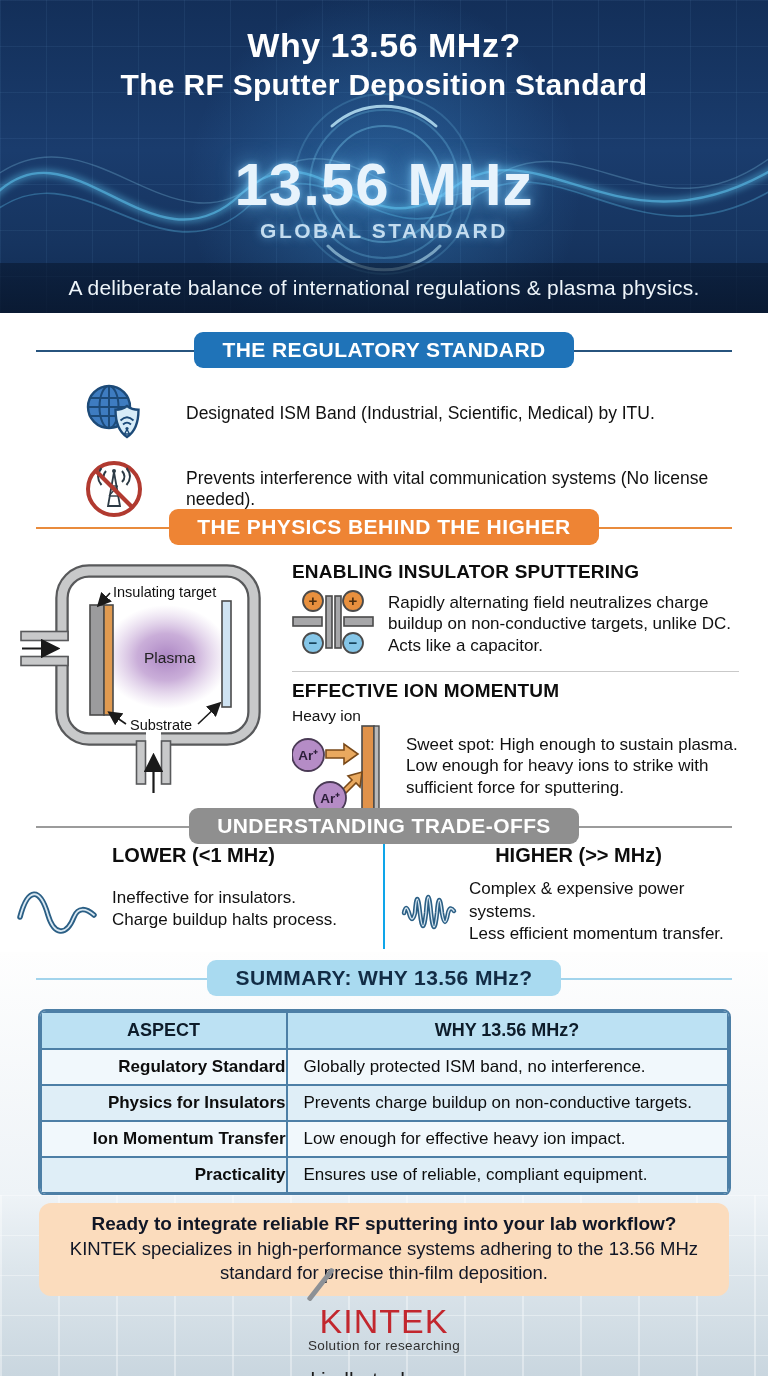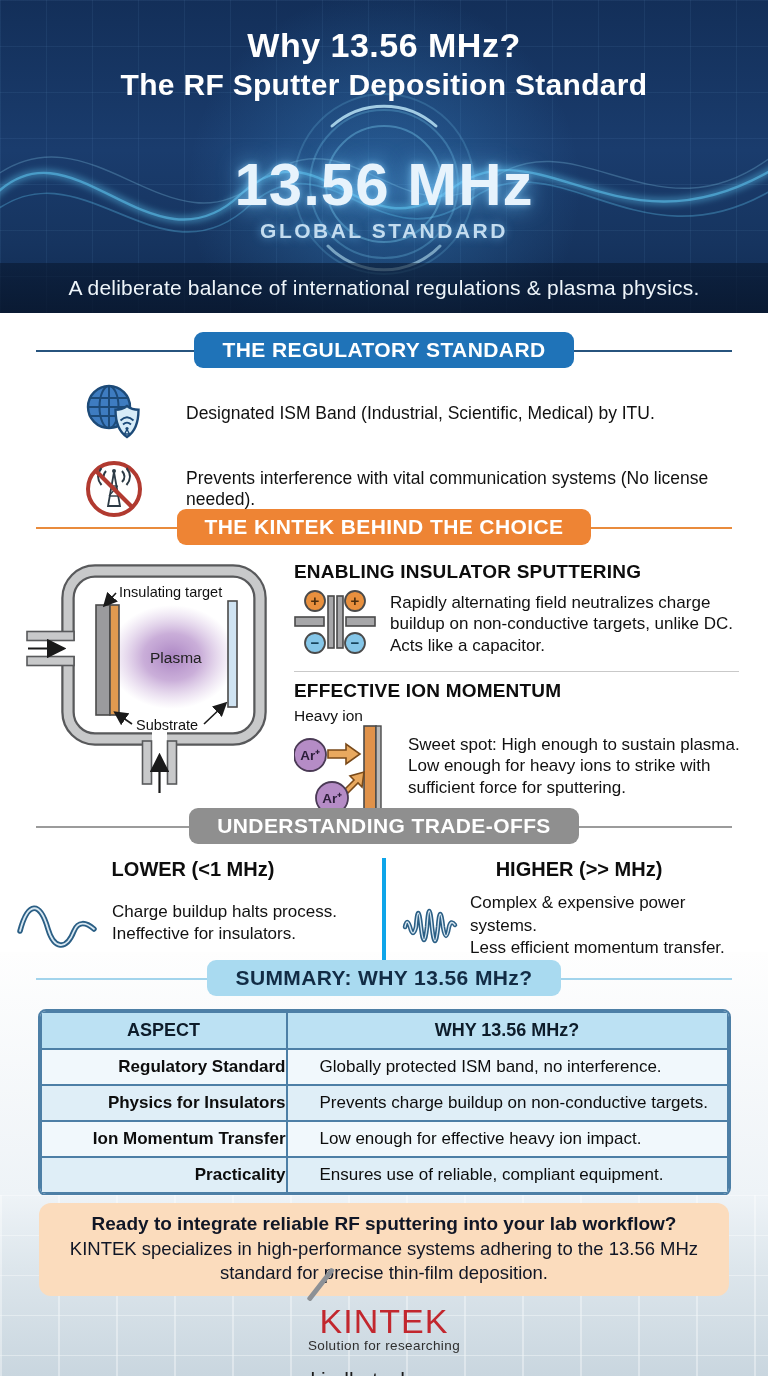--- a/index.html
+++ b/index.html
@@ -56,47 +56,47 @@
 
   
   .sec-regulatory { height: 192px; padding-top: 19px; background: #fff; }
   .reg-item { display: flex; align-items: center; margin: 14px 0 0 82px; gap: 24px; }
   .reg-item .icon-box { width: 64px; height: 62px; flex: 0 0 64px; }
   .reg-item p { margin-left: 16px; font-size: 17.5px; color: #111; }
 
   
   .sec-physics { height: 300px; padding-top: 4px; background: #fff; }
   .phys-content { display: flex; margin-top: 10px; }
-  .phys-diagram { flex: 0 0 292px; padding-left: 22px; }
+  .phys-diagram { flex: 0 0 292px; padding-left: 16px; }
   .phys-right { flex: 1; padding-right: 27px; }
   .phys-block h3 { font-size: 19px; font-weight: bold; color: #0d0d0d; margin: 6px 0 6px; letter-spacing: 0.2px; }
   .phys-row { display: flex; align-items: center; }
   .phys-row .p-icon { flex: 0 0 auto; }
   .phys-row p { margin-left: 14px; font-size: 17px; line-height: 1.27; color: #111; }
   .phys-divider { border: none; border-top: 1.5px solid #c9c9c9; margin: 12px 2px 8px 0; }
 
   
   .sec-tradeoffs { height: 147px; padding-top: 3px; background: #fff; }
-  .trade-cols { display: flex; margin-top: 14px; }
+  .trade-cols { display: flex; }
   .trade-col { flex: 1; padding: 0 12px 0 16px; }
-  .trade-col + .trade-col { border-left: 4px solid #0ea5e9; }
+  .trade-col + .trade-col { border-left: 2px solid #0ea5e9; }
   .trade-col h3 { text-align: center; font-size: 20px; font-weight: bold; color: #0d0d0d; margin-bottom: 8px; }
   .trade-row { display: flex; align-items: center; }
   .trade-row .t-icon { flex: 0 0 auto; margin-right: 10px; }
   .trade-row .t-text { font-size: 17px; line-height: 1.32; color: #111; }
 
   
   .sec-summary { height: 243px; padding-top: 8px; background: linear-gradient(180deg, #fefefe, #eef3f7); }
   .table-wrap { width: 693px; margin: 13px auto 0; border: 2px solid #4d7fa6; border-radius: 8px; overflow: hidden; background: #fff; }
   table.summary { width: 100%; border-collapse: collapse; }
   table.summary th, table.summary td { border: 2px solid #4d7fa6; }
   table.summary th { height: 37px; background: #bce1f3; font-size: 18px; color: #0d1c2a; text-align: center; }
   table.summary td { height: 36px; font-size: 17px; color: #0d0d0d; }
   td.aspect { width: 246px; font-weight: bold; text-align: right; }
-  td.reason { padding-left: 32px; }
+  td.reason { padding-left: 16px; }
   tr.alt td { background: #dfeef7; }
   tr.norm td { background: #f1f8fc; }
 
   
   .sec-bottom { position: relative; height: 181px; background: linear-gradient(180deg, #eef3f7 0%, #dde6ec 40%, #c9d6df 100%); }
   .sec-bottom .grid {
     position: absolute; inset: 0; opacity: 0.65;
     background-image:
       linear-gradient(rgba(255,255,255,0.55) 1.5px, transparent 1.5px),
       linear-gradient(90deg, rgba(255,255,255,0.55) 1.5px, transparent 1.5px);
@@ -190,21 +190,21 @@
           <line x1="14" y1="13" x2="50" y2="49" stroke="#b13a30" stroke-width="4.2"></line>
         </svg>
       </div>
       <p>Prevents interference with vital communication systems (No license needed).</p>
     </div>
   </div>
 
   <div class="sec-physics">
     <div class="section-head">
       <div class="rule rule-orange"></div>
-      <span class="badge badge-orange">THE KINTEK BEHIND THE CHOICE</span>
+      <span class="badge badge-orange">THE PHYSICS BEHIND THE HIGHER</span>
     </div>
     <div class="phys-content">
       <div class="phys-diagram">
         <svg width="272" height="242" viewBox="0 0 272 242">
           <defs>
             <radialGradient id="plasmaGrad" cx="50%" cy="50%" r="50%">
               <stop offset="0%" stop-color="#a77fc0" stop-opacity="0.95"></stop>
               <stop offset="45%" stop-color="#b893cc" stop-opacity="0.75"></stop>
               <stop offset="100%" stop-color="#cbb0da" stop-opacity="0"></stop>
             </radialGradient>
@@ -297,22 +297,22 @@
       <div class="trade-col">
         <h3>LOWER (&lt;1 MHz)</h3>
         <div class="trade-row">
           <div class="t-icon">
             <svg width="86" height="64" viewBox="0 0 86 64">
               <path d="M4,42 C12,12 24,12 32,40 C38,60 50,62 58,42 C62,32 70,33 78,40" fill="none" stroke="#2b5f85" stroke-width="5.5" stroke-linecap="round"></path>
               <path d="M4,42 C12,12 24,12 32,40 C38,60 50,62 58,42 C62,32 70,33 78,40" fill="none" stroke="#d9e8f2" stroke-width="1.8" stroke-linecap="round"></path>
             </svg>
           </div>
           <div class="t-text">
+            <div>Ineffective for insulators.</div>
             <div>Charge buildup halts process.</div>
-            <div>Ineffective for insulators.</div>
           </div>
         </div>
       </div>
       <div class="trade-col">
         <h3>HIGHER (&gt;&gt; MHz)</h3>
         <div class="trade-row">
           <div class="t-icon">
             <svg width="58" height="70" viewBox="0 0 58 70">
               <path d="M3,38 Q5,28 8,38 Q11,50 14,38 Q16,10 19,38 Q22,64 25,38 Q27,6 30,38 Q33,66 36,38 Q38,12 41,38 Q44,56 47,38 Q49,30 53,36" fill="none" stroke="#2b5f85" stroke-width="4.5" stroke-linecap="round"></path>
               <path d="M3,38 Q5,28 8,38 Q11,50 14,38 Q16,10 19,38 Q22,64 25,38 Q27,6 30,38 Q33,66 36,38 Q38,12 41,38 Q44,56 47,38 Q49,30 53,36" fill="none" stroke="#d9e8f2" stroke-width="1.4" stroke-linecap="round"></path>

